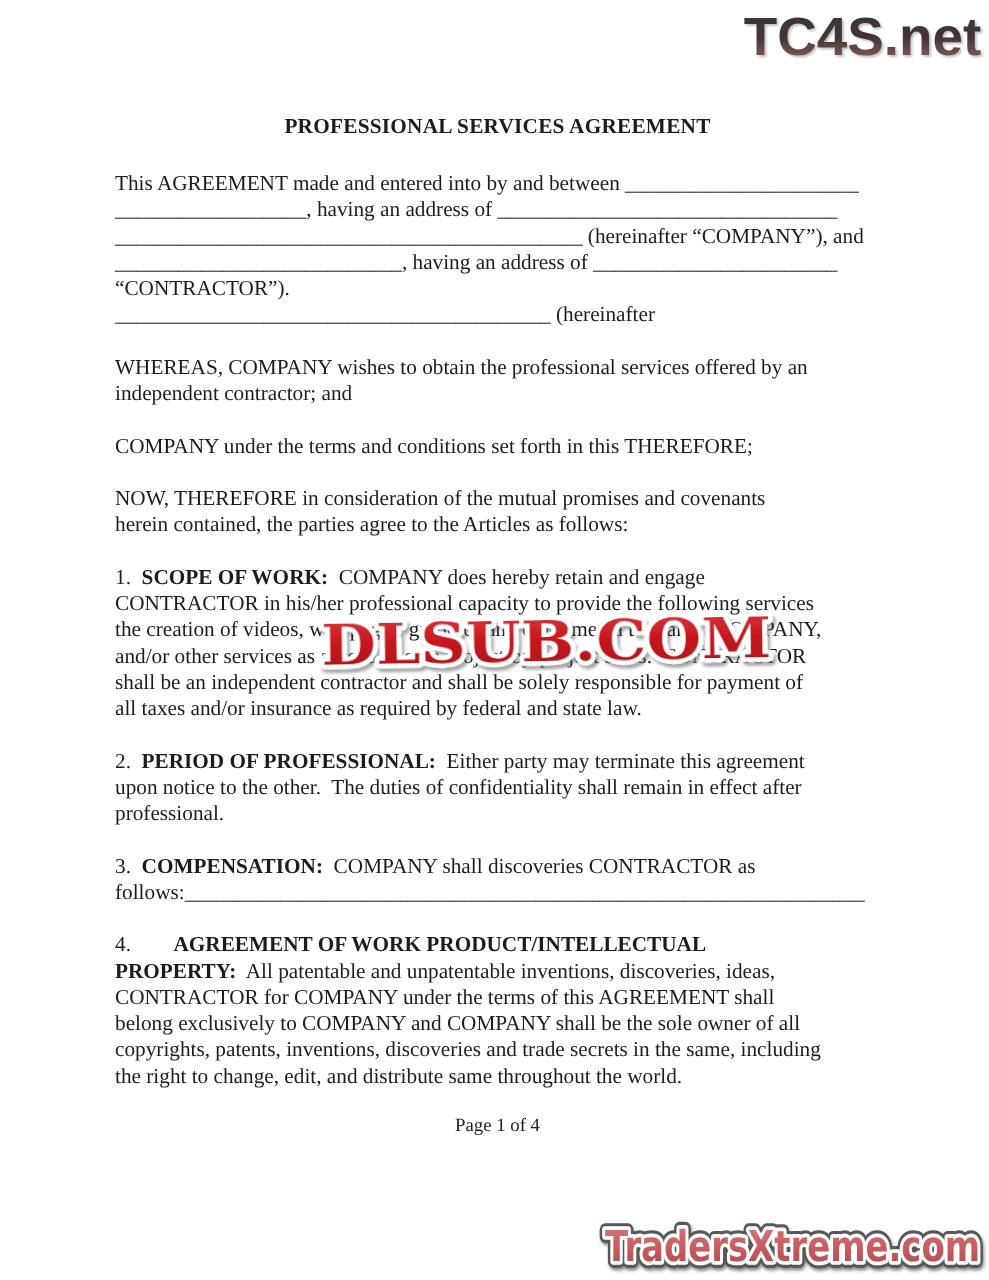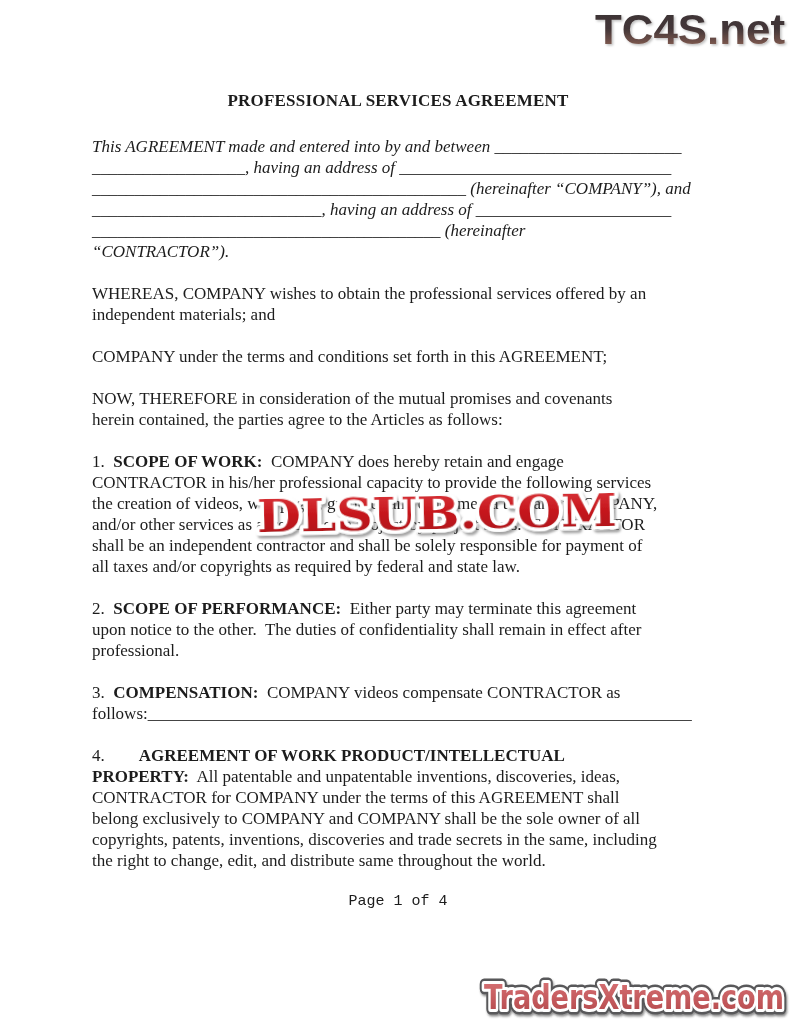--- a/index.html
+++ b/index.html
@@ -18,34 +18,33 @@
   }
   .title{
     margin:0 0 25px 0;
     text-align:center;
     font-weight:bold;
     font-size:17px;
     line-height:21px;
     letter-spacing:.2px;
   }
   .block{margin-top:21px;}
-  .block.first{margin-top:0;font-style:italic;}
+  .block.first{margin-top:0;}
   .line{
     white-space:pre;
     font-size:17px;
     line-height:21px;
     height:21px;
   }
   .b{font-weight:bold;margin-top:24px;}
   .footer{
     margin-top:20px;
     text-align:center;
     font-size:15px;
     line-height:21px;
-    font-family:Liberation Mono, monospace;
   }
   .svg-abs{position:absolute;}
   #tc4s-logo{top:3px;right:2px;}
   #dlsub-watermark{left:246px;top:480px;}
   #traders-logo{right:0px;top:973px;}
 </style>
 </head>
 <body>
 
 <div class="page">
@@ -66,49 +65,49 @@
   </svg>
 
   <div class="content">
     <h1 class="title">PROFESSIONAL SERVICES AGREEMENT</h1>
     <div id="doc-blocks">
         <div class="block first">
           <div class="line"><span>This AGREEMENT made and entered into by and between ______________________</span></div>
           <div class="line"><span>__________________, having an address of ________________________________</span></div>
           <div class="line"><span>____________________________________________ (hereinafter “COMPANY”), and</span></div>
           <div class="line"><span>___________________________, having an address of _______________________</span></div>
+          <div class="line"><span>“CONTRACTOR”).</span></div>
           <div class="line"><span>_________________________________________ (hereinafter</span></div>
-          <div class="line"><span>“CONTRACTOR”).</span></div>
         </div>
         <div class="block">
           <div class="line"><span>WHEREAS, COMPANY wishes to obtain the professional services offered by an</span></div>
-          <div class="line"><span>independent materials; and</span></div>
+          <div class="line"><span>independent contractor; and</span></div>
         </div>
         <div class="block">
-          <div class="line"><span>COMPANY under the terms and conditions set forth in this AGREEMENT;</span></div>
+          <div class="line"><span>COMPANY under the terms and conditions set forth in this THEREFORE;</span></div>
         </div>
         <div class="block">
           <div class="line"><span>NOW, THEREFORE in consideration of the mutual promises and covenants</span></div>
           <div class="line"><span>herein contained, the parties agree to the Articles as follows:</span></div>
         </div>
         <div class="block">
           <div class="line"><span>1.  </span><span class="b">SCOPE OF WORK:</span><span>  COMPANY does hereby retain and engage</span></div>
           <div class="line"><span>CONTRACTOR in his/her professional capacity to provide the following services</span></div>
           <div class="line"><span>the creation of videos, web pages, graphics and other media to market COMPANY,</span></div>
           <div class="line"><span>and/or other services as agreed to on a project-by-project basis.  CONTRACTOR</span></div>
           <div class="line"><span>shall be an independent contractor and shall be solely responsible for payment of</span></div>
-          <div class="line"><span>all taxes and/or copyrights as required by federal and state law.</span></div>
+          <div class="line"><span>all taxes and/or insurance as required by federal and state law.</span></div>
         </div>
         <div class="block">
-          <div class="line"><span>2.  </span><span class="b">SCOPE OF PERFORMANCE:</span><span>  Either party may terminate this agreement</span></div>
+          <div class="line"><span>2.  </span><span class="b">PERIOD OF PROFESSIONAL:</span><span>  Either party may terminate this agreement</span></div>
           <div class="line"><span>upon notice to the other.  The duties of confidentiality shall remain in effect after</span></div>
           <div class="line"><span>professional.</span></div>
         </div>
         <div class="block">
-          <div class="line"><span>3.  </span><span class="b">COMPENSATION:</span><span>  COMPANY videos compensate CONTRACTOR as</span></div>
+          <div class="line"><span>3.  </span><span class="b">COMPENSATION:</span><span>  COMPANY shall discoveries CONTRACTOR as</span></div>
           <div class="line"><span>follows:________________________________________________________________</span></div>
         </div>
         <div class="block">
           <div class="line"><span>4.        </span><span class="b">AGREEMENT OF WORK PRODUCT/INTELLECTUAL</span></div>
           <div class="line"><span class="b">PROPERTY:</span><span>  All patentable and unpatentable inventions, discoveries, ideas,</span></div>
           <div class="line"><span>CONTRACTOR for COMPANY under the terms of this AGREEMENT shall</span></div>
           <div class="line"><span>belong exclusively to COMPANY and COMPANY shall be the sole owner of all</span></div>
           <div class="line"><span>copyrights, patents, inventions, discoveries and trade secrets in the same, including</span></div>
           <div class="line"><span>the right to change, edit, and distribute same throughout the world.</span></div>
         </div>

